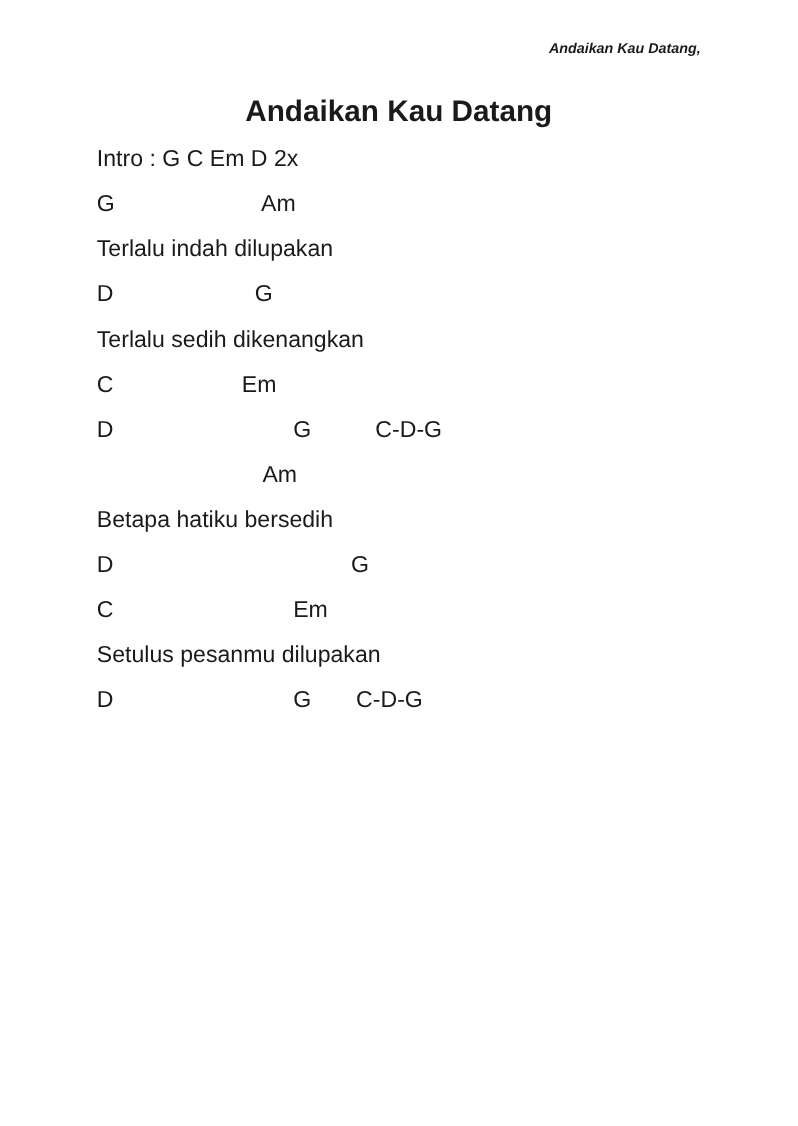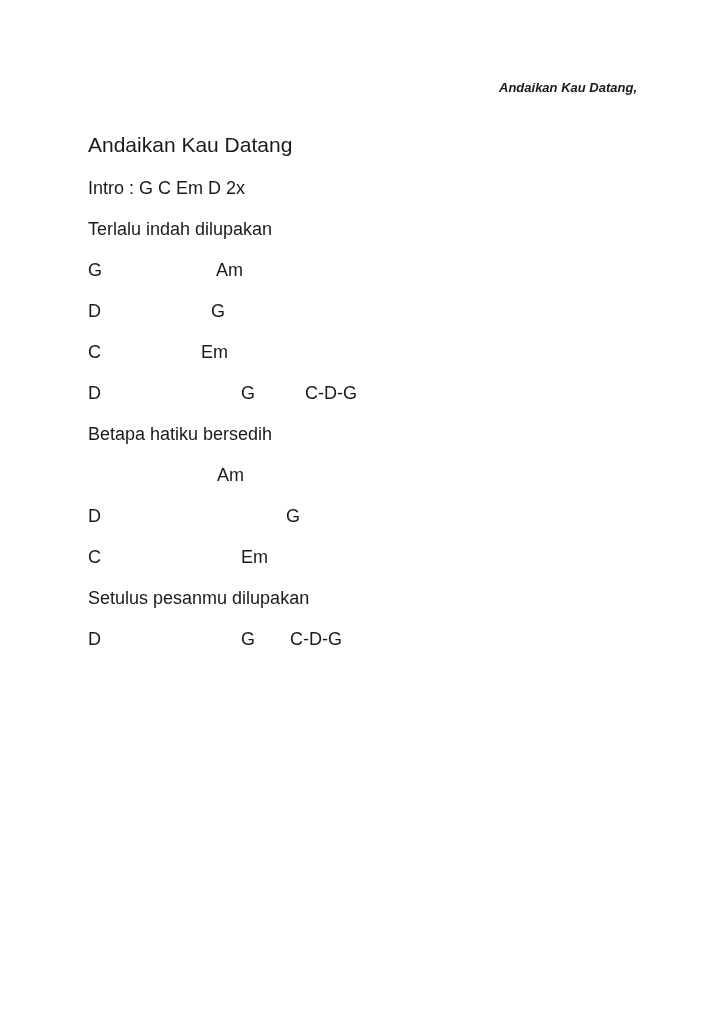--- a/index.html
+++ b/index.html
@@ -10,67 +10,67 @@
   .page {
     position: relative;
     width: 725px;
     height: 862px;
     background: #ffffff;
     box-sizing: border-box;
     padding: 36px 88px 0 88px;
     font-family: "Liberation Sans", sans-serif;
     color: #1a1a1a;
     overflow: hidden;
-    margin-top: 44px;
   }
   .running-header {
     text-align: right;
     font-size: 13px;
     font-style: italic;
     font-weight: 600;
     line-height: 16px;
     height: 16px;
   }
   .song-title {
     margin: 36px 0 0 0;
-    text-align: left;
-    font-size: 21px;
-    font-weight: normal;
+    text-align: center;
+    font-size: 27px;
+    font-weight: bold;
     line-height: 26px;
   }
   .song-body {
     margin-top: 20px;
   }
   .line {
     margin: 0 0 20px 0;
-    font-size: 18px;
+    font-size: 21px;
     line-height: 21px;
     white-space: pre;
     font-weight: normal;
   }
 </style>
 </head>
 <body>
 
 <div class="page">
 
   <div class="running-header">
     <span>Andaikan Kau Datang,</span>
   </div>
 
   <h1 class="song-title">Andaikan Kau Datang</h1>
 
   <div class="song-body">
     <p class="line">Intro : G C Em D 2x</p>
+    <p class="line">G                       Am</p>
     <p class="line">Terlalu indah dilupakan</p>
-    <p class="line">G                       Am</p>
     <p class="line">D                      G</p>
+    <p class="line">Terlalu sedih dikenangkan</p>
     <p class="line">C                    Em</p>
     <p class="line">D                            G          C-D-G</p>
+    <p class="line">                          Am</p>
     <p class="line">Betapa hatiku bersedih</p>
-    <p class="line">                          Am</p>
     <p class="line">D                                     G</p>
     <p class="line">C                            Em</p>
     <p class="line">Setulus pesanmu dilupakan</p>
     <p class="line">D                            G       C-D-G</p>
   </div>
 
 </div>
 
 </body></html>

